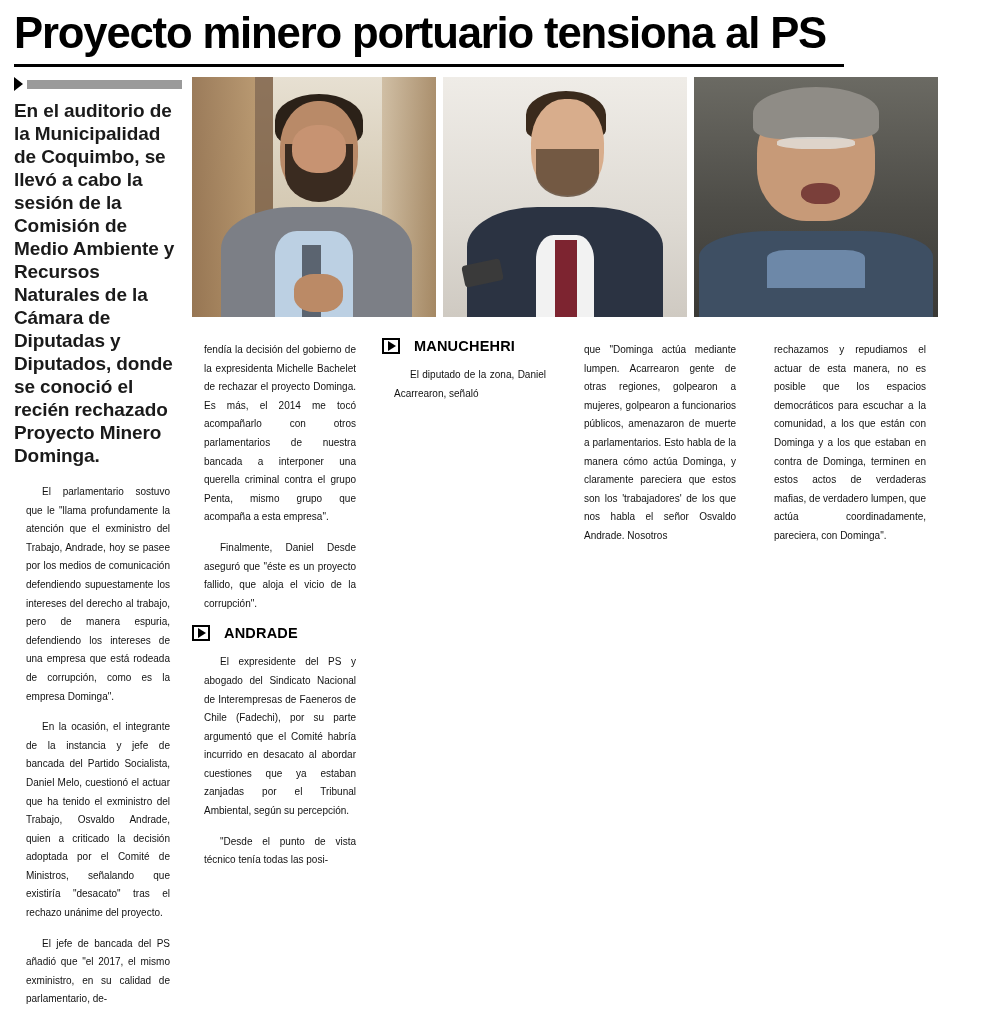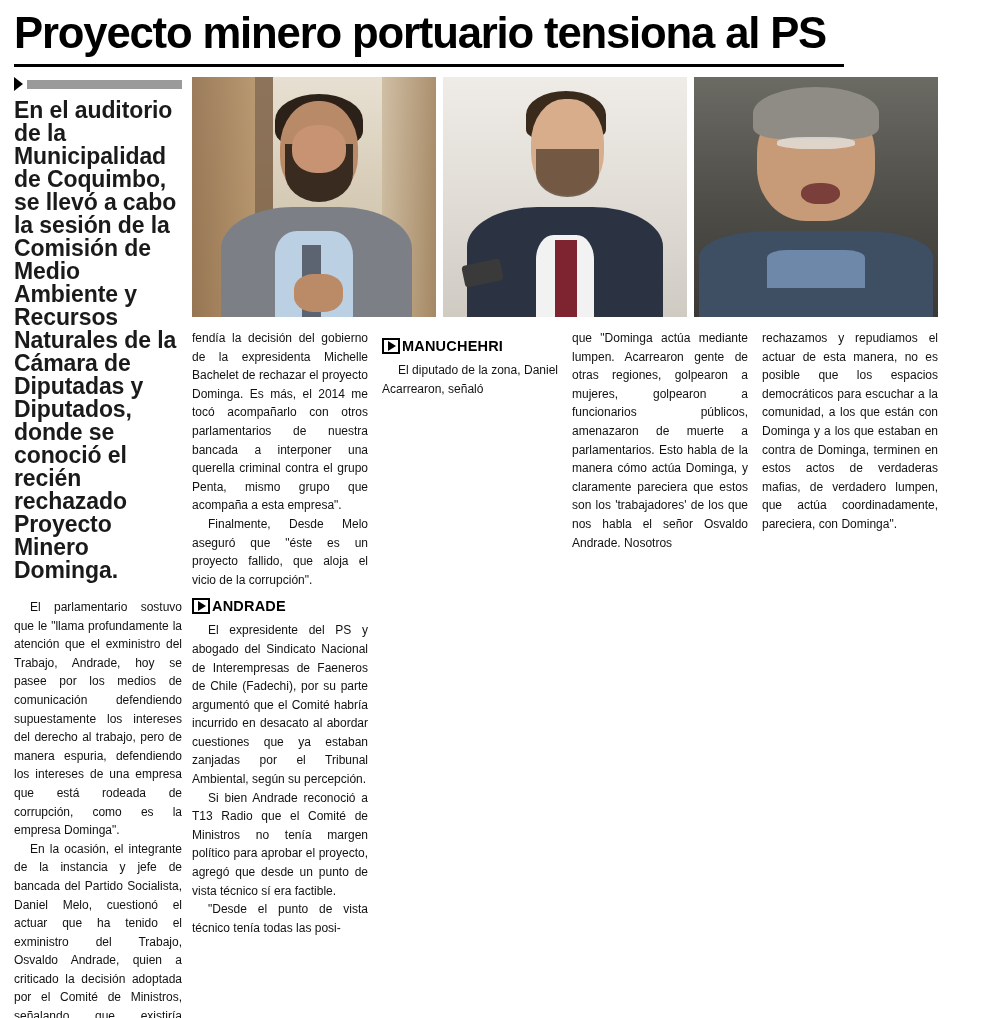--- a/index.html
+++ b/index.html
@@ -76,21 +76,21 @@
     border-bottom: 7px solid transparent;
   }
   .lead-marker .bar {
     flex: 1;
     height: 9px;
     background: #9a9a9a;
   }
   .lead-text {
     font-family: "Liberation Sans", sans-serif;
     font-weight: bold;
-    font-size: 23px;
+    font-size: 19px;
     line-height: 23px;
     color: #1a1a1a;
     margin: 0 0 16px 0;
     letter-spacing: -0.1px;
   }
   .lead-body p {
     font-family: "Liberation Sans", sans-serif;
     font-size: 13.5px;
     line-height: 18.6px;
     margin: 0;
@@ -159,33 +159,33 @@
   .cols {
     display: flex;
     gap: 14px;
   }
   .col {
     width: 176px;
     flex: 0 0 176px;
   }
   .col p, .lead-body p {
     font-family: "Liberation Sans", sans-serif;
-    font-size: 12px;
+    font-size: 10px;
     line-height: 18.6px;
-    margin: 0;
+    margin: 12px;
     text-align: justify;
     text-indent: 16px;
     color: #111;
     hyphens: manual;
   }
   .col p.noindent { text-indent: 0; }
   .subhead {
     display: flex;
     align-items: center;
-    gap: 2px;
+    gap: 14px;
     margin: 9px 0 7px 0;
   }
   .subhead .tri-box {
     width: 18px; height: 16px;
     border: 2px solid #000;
     display: flex; align-items: center; justify-content: center;
     box-sizing: border-box;
   }
   .subhead .tri-in {
     width: 0; height: 0;
@@ -267,29 +267,28 @@
               <div class="p3-brow"></div>
               <div class="p3-mouth"></div>
           </div>
         </div>
       </div>
 
       <div class="cols">
 
         <div class="col">
           <p class="noindent">fendía la decisión del gobierno de la expresidenta Michelle Bachelet de rechazar el proyecto Dominga. Es más, el 2014 me tocó acompañarlo con otros parlamentarios de nuestra bancada a interponer una querella criminal contra el grupo Penta, mismo grupo que acompaña a esta empresa".</p>
-          <p>Finalmente, Desde Melo aseguró que "éste es un proyecto fallido, que aloja el vicio de la corrupción".</p>
+          <p>Finalmente, Daniel Desde aseguró que "éste es un proyecto fallido, que aloja el vicio de la corrupción".</p>
           <div class="subhead">
             <span class="tri-box">
                 <span class="tri-in"></span>
               </span>
             <span class="label">ANDRADE</span>
           </div>
           <p>El expresidente del PS y abogado del Sindicato Nacional de Interempresas de Faeneros de Chile (Fadechi), por su parte argumentó que el Comité habría incurrido en desacato al abordar cuestiones que ya estaban zanjadas por el Tribunal Ambiental, según su percepción.</p>
-          <p>Si bien Andrade reconoció a T13 Radio que el Comité de Ministros no tenía margen político para aprobar el proyecto, agregó que desde un punto de vista técnico sí era factible.</p>
           <p>"Desde el punto de vista técnico tenía todas las posi-</p>
         </div>
 
         <div class="col">
           <div class="subhead">
             <span class="tri-box">
                 <span class="tri-in"></span>
               </span>
             <span class="label">MANUCHEHRI</span>
           </div>

